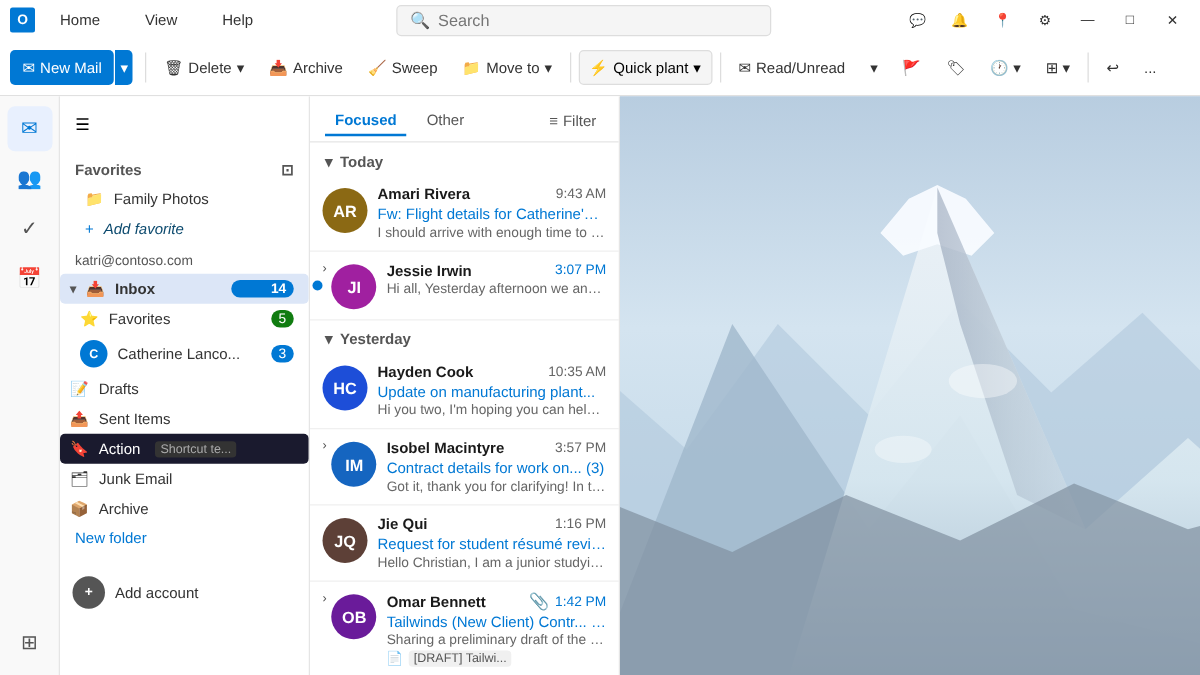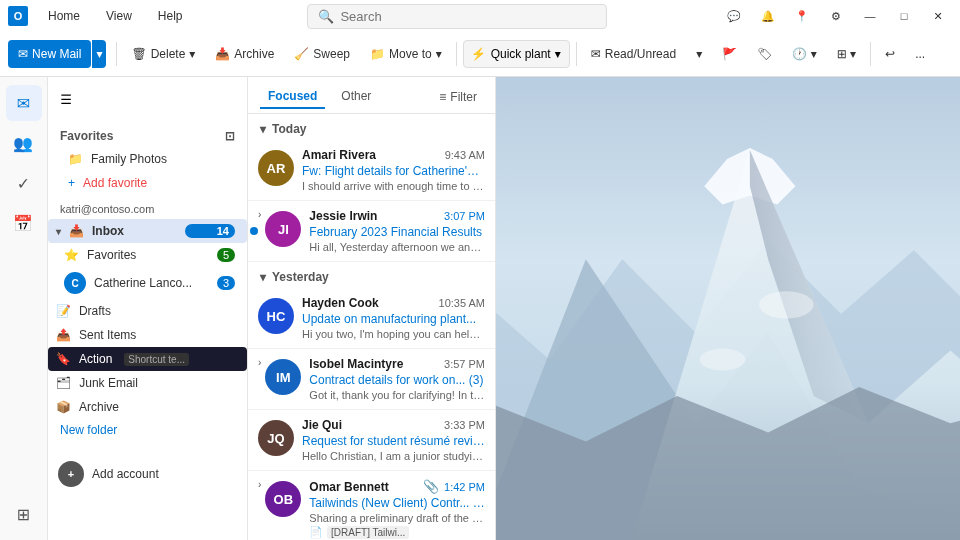--- a/index.html
+++ b/index.html
@@ -2,21 +2,21 @@
 <html><head>
   <meta charset="utf-8">
   <style>
     * { box-sizing: border-box; margin: 0; padding: 0; }
     body { font-family: 'Segoe UI', Arial, sans-serif; font-size: 13px; background: #fff; overflow: hidden; width: 960px; height: 540px; display: flex; flex-direction: column; }
 
     
     .title-bar { display: flex; align-items: center; background: #fff; height: 32px; padding: 0 8px; justify-content: space-between; }
     .title-bar-left { display: flex; align-items: center; gap: 8px; }
     .outlook-logo { width: 20px; height: 20px; background: #0078d4; border-radius: 2px; display: flex; align-items: center; justify-content: center; color: white; font-size: 11px; font-weight: bold; }
-    .title-bar-tabs { display: flex; align-items: center; gap: 2px; }
+    .title-bar-tabs { display: flex; align-items: center; gap: 12px; }
     .title-tab { padding: 4px 12px; font-size: 12px; color: #333; cursor: pointer; border-radius: 4px 4px 0 0; }
     .title-bar-right { display: flex; align-items: center; gap: 6px; }
     .win-btn { width: 28px; height: 28px; display: flex; align-items: center; justify-content: center; font-size: 11px; cursor: pointer; border-radius: 4px; color: #333; }
     .search-bar { display: flex; align-items: center; width: 300px; background: #f5f5f5; border: 1px solid #ddd; border-radius: 4px; padding: 4px 10px; gap: 6px; }
     .search-bar input { border: none; background: transparent; outline: none; font-size: 13px; width: 100%; color: #555; }
 
     
     .ribbon { background: #fff; border-bottom: 1px solid #e0e0e0; }
     .ribbon-actions { display: flex; align-items: center; padding: 4px 8px; gap: 4px; flex-wrap: nowrap; overflow: hidden; height: 44px; }
     .btn-primary { display: flex; align-items: center; background: #0078d4; color: white; border: none; border-radius: 4px; padding: 5px 10px; cursor: pointer; font-size: 12px; gap: 4px; height: 28px; }
@@ -179,21 +179,21 @@
         <div class="section-header">
           <span>Favorites</span>
           <span>⊡</span>
         </div>
         <div class="section-item">
           <span>📁</span>
           <span>Family Photos</span>
         </div>
         <div class="section-item">
           <span style="color:#0078d4;">+</span>
-          <span style="color:#ef4444;">Add favorite</span>
+          <span style="color:#0c4a6e;font-style:italic;">Add favorite</span>
         </div>
       </div>
 
       <div class="account-email">katri@contoso.com</div>
 
       <div class="section-item active" style="padding-left:8px;">
         <span class="chevron">▾</span>
         <span>📥</span>
         <span>Inbox</span>
         <span class="badge" style="margin-left:auto;padding-left:32px;">14</span>
@@ -276,21 +276,20 @@
 
         <div class="email-item">
           <span class="email-unread-dot"></span>
           <span class="expand-arrow">›</span>
           <div class="email-avatar" style="background:#a020a0;">JI</div>
           <div class="email-content">
             <div class="email-header">
               <span class="email-sender">Jessie Irwin</span>
               <span class="email-time" style="color:#0078d4;">3:07 PM</span>
             </div>
-            <div class="email-subject">February 2023 Financial Results</div>
             <div class="email-preview">Hi all, Yesterday afternoon we announced...</div>
           </div>
         </div>
 
         <div class="date-divider">
           <span>▾</span>
           <span>Yesterday</span>
         </div>
 
         <div class="email-item">
@@ -316,21 +315,21 @@
             <div class="email-subject">Contract details for work on... (3)</div>
             <div class="email-preview">Got it, thank you for clarifying! In that case...</div>
           </div>
         </div>
 
         <div class="email-item">
           <div class="email-avatar" style="background:#5d4037;">JQ</div>
           <div class="email-content">
             <div class="email-header">
               <span class="email-sender">Jie Qui</span>
-              <span class="email-time">3:33 PM</span>
+              <span class="email-time">1:16 PM</span>
             </div>
             <div class="email-subject">Request for student résumé review</div>
             <div class="email-preview">Hello Christian, I am a junior studying busi...</div>
           </div>
         </div>
 
         <div class="email-item">
           <span class="expand-arrow">›</span>
           <div class="email-avatar" style="background:#6a1b9a;">OB</div>
           <div class="email-content">

